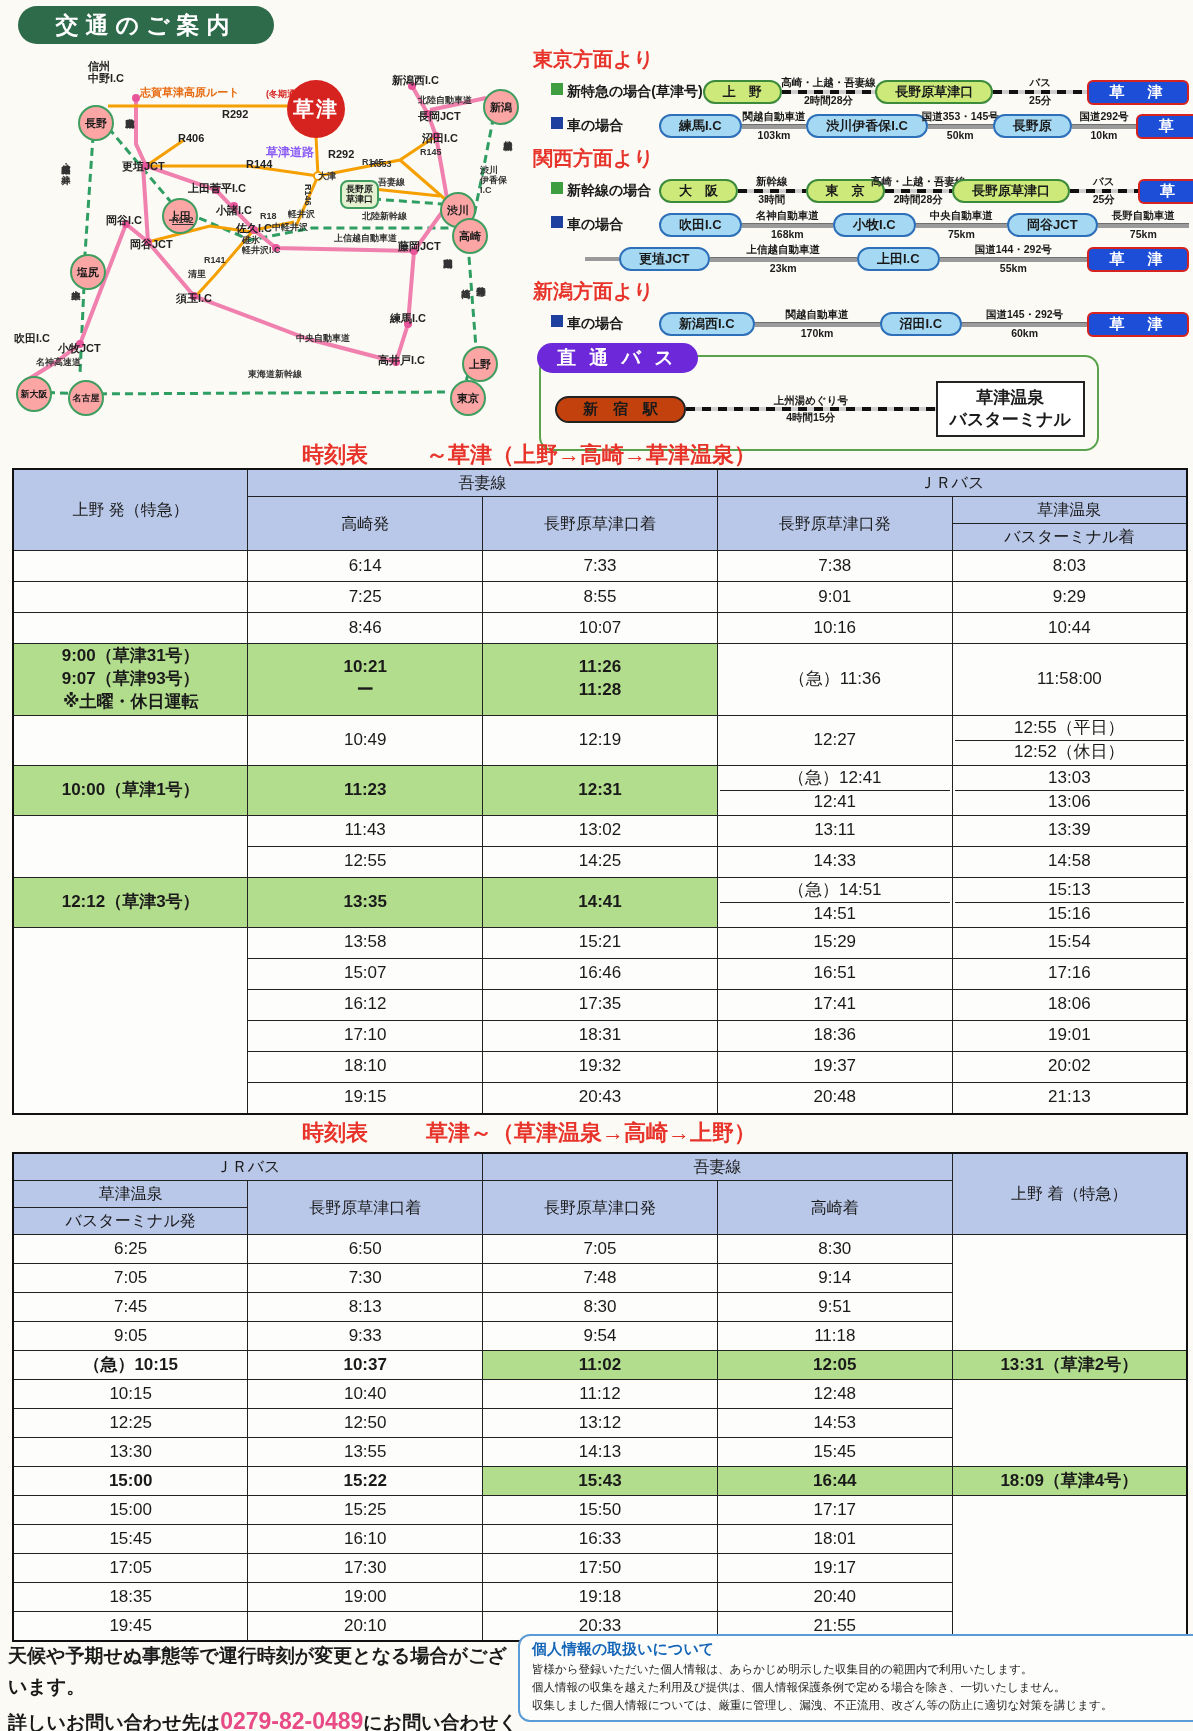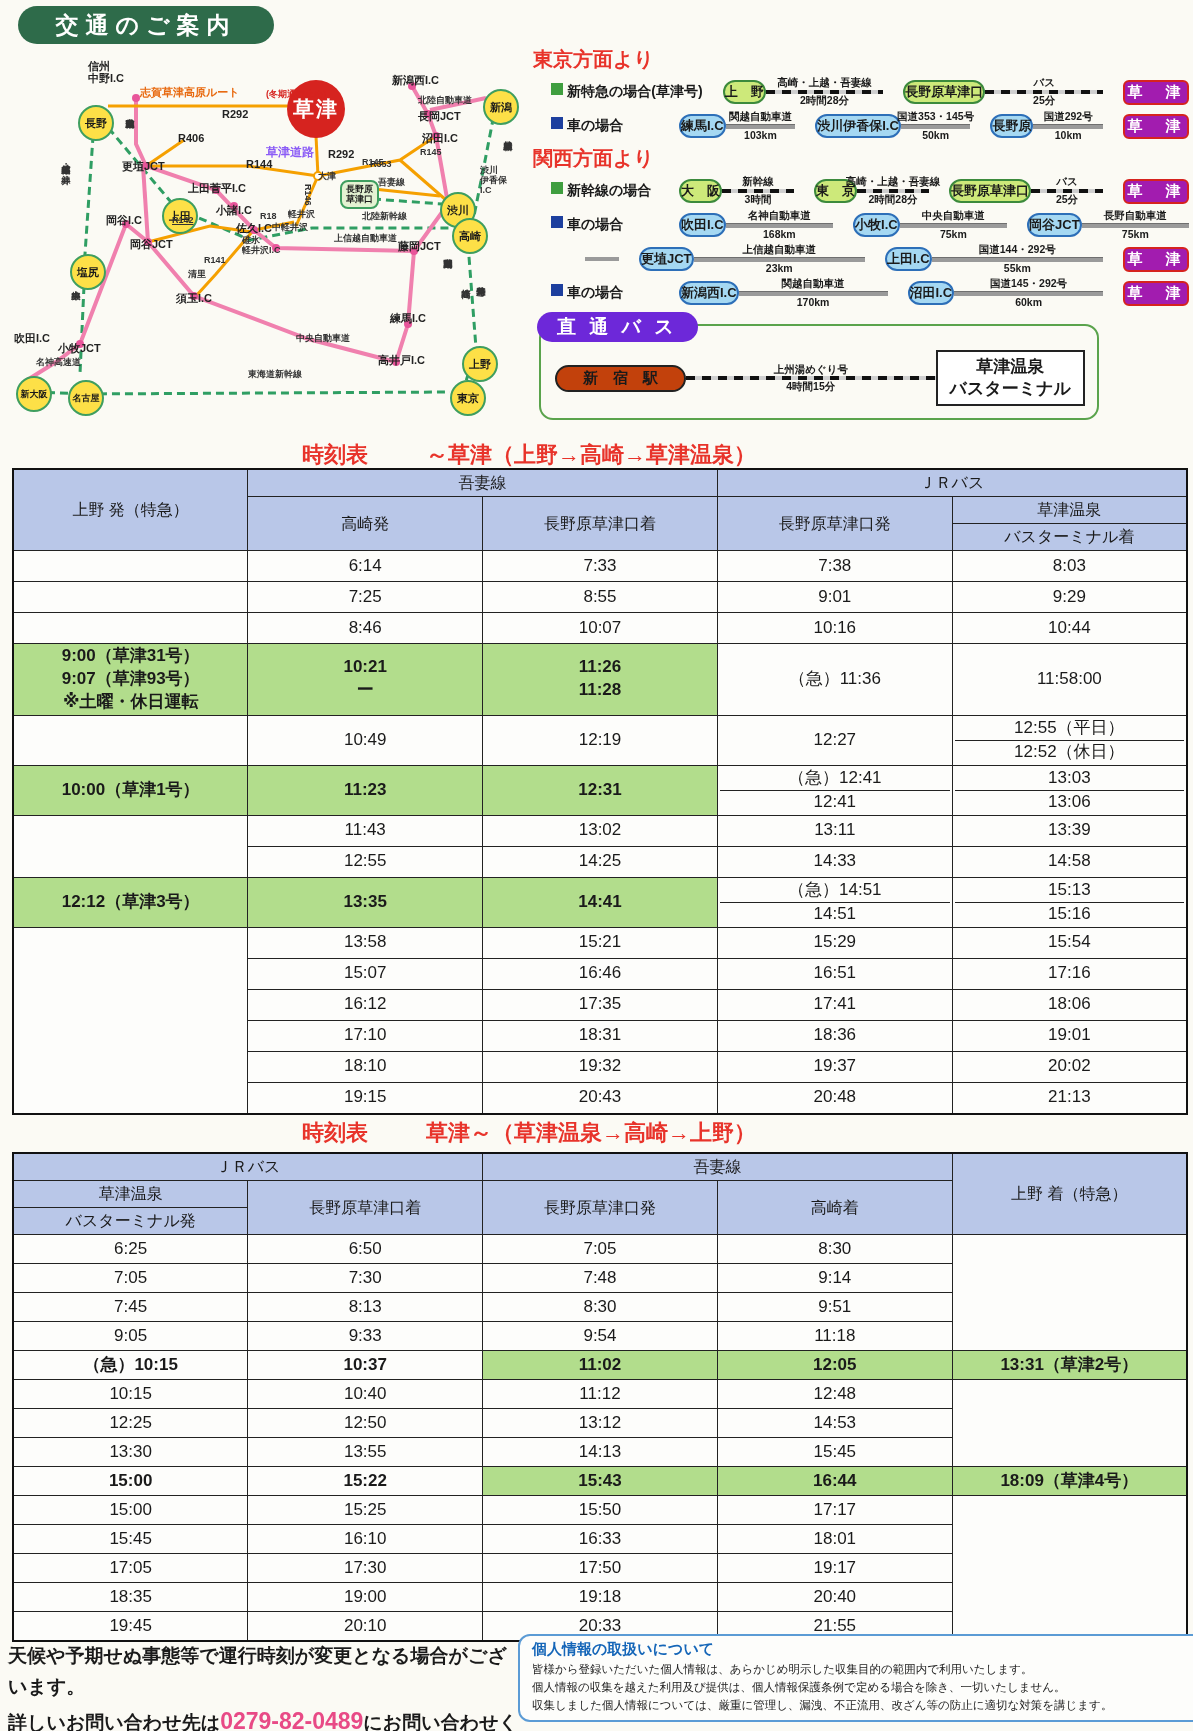--- a/index.html
+++ b/index.html
@@ -13,43 +13,43 @@
 
   
   #map{left:12px;top:46px;width:514px;height:360px;}
   #map svg{position:absolute;left:0;top:0;}
   .map-label{position:absolute;font-size:11px;font-weight:bold;line-height:1.1;white-space:pre-line;color:#222;}
   .map-label.o{color:#e86a10;}
   .map-label.r{color:#d6231f;font-size:9px;}
   .map-label.b{color:#8b5cf6;font-size:12px;}
   .map-label.xs{font-size:9px;font-weight:bold;color:#333;}
   .map-label.v{writing-mode:vertical-rl;}
-  .map-node{position:absolute;width:32px;height:32px;border-radius:50%;background:#fde047;border:2px solid #3f9e5f;
+  .map-node{position:absolute;width:32px;height:32px;border-radius:50%;background:#fca5a5;border:2px solid #3f9e5f;
     display:flex;align-items:center;justify-content:center;font-size:11px;font-weight:bold;text-align:center;line-height:1;}
   .map-node.sm3{font-size:9px;}
   #kusatsu-circle{position:absolute;width:58px;height:58px;border-radius:50%;background:#d6231f;
     display:flex;align-items:center;justify-content:center;color:#fff;font-size:21px;font-weight:bold;letter-spacing:2px;}
   #naganohara-node{position:absolute;background:#e4f2d2;border:2px solid #3f9e5f;border-radius:8px;
     font-size:9px;font-weight:bold;padding:2px 4px;text-align:center;line-height:1.15;white-space:pre-line;}
 
   
   #right-col{left:533px;top:44px;width:656px;}
   .acc-heading{color:#e8332a;font-size:20px;font-weight:bold;margin:2px 0 2px 0;}
   .acc-row{display:flex;align-items:center;height:34px;}
   .acc-row.cont{padding-left:52px;}
   .acc-label{display:flex;align-items:flex-start;gap:4px;font-size:14px;font-weight:bold;min-width:108px;
     padding-left:18px;flex-shrink:0;}
   .bullet{width:12px;height:12px;display:inline-block;flex-shrink:0;}
   .bullet.green{background:#3f9e3f;}
   .bullet.blue{background:#1d3f9e;}
   .acc-track{display:flex;align-items:center;flex:1;}
-  .nd{border-radius:12px;padding:1px 0;font-size:13px;font-weight:bold;white-space:nowrap;flex-shrink:0;margin-left:20px;}
+  .nd{border-radius:12px;padding:1px 18px;font-size:13px;font-weight:bold;white-space:nowrap;flex-shrink:0;}
   .nd.rail{background:#cde97a;border:2px solid #3c8a3c;}
   .nd.road{background:#a5d8f2;border:2px solid #2d6fb8;}
-  .nd.kusatsu{background:#a21caf;border:2px solid #d6231f;color:#fff;border-radius:6px;min-width:62px;
+  .nd.kusatsu{background:#1d4ed8;border:2px solid #d6231f;color:#fff;border-radius:6px;min-width:62px;
     text-align:center;font-size:15px;letter-spacing:4px;}
   .via{flex:1;display:flex;flex-direction:column;align-items:center;min-width:54px;}
   .via .vt,.via .vb{font-size:10.5px;font-weight:bold;line-height:1.1;white-space:nowrap;}
   .via .vline{align-self:stretch;height:4px;margin:1px 0;}
   .vline.rail{background:repeating-linear-gradient(90deg,#111 0 9px,#cfcfcf 9px 16px);}
   .vline.road{background:#9a9a9a;border-top:1px solid #6f6f6f;}
   .lead{width:34px;height:4px;background:#9a9a9a;flex-shrink:0;}
 
   
   #bus-box{position:relative;margin-top:14px;margin-left:6px;width:530px;border:2px solid #5aa34c;
@@ -325,20 +325,21 @@
           </div>
           <div class="nd road">上田I.C</div>
           <div class="via">
             <span class="vt">国道144・292号</span>
             <span class="vline road"></span>
             <span class="vb">55km</span>
           </div>
           <div class="nd kusatsu">草　津</div>
         </div>
       </div>
+      <div class="acc-heading">新潟方面より</div>
       <div class="acc-row">
         <div class="acc-label"><span class="bullet blue"></span>車の場合</div>
         <div class="acc-track">
           <div class="nd road">新潟西I.C</div>
           <div class="via">
             <span class="vt">関越自動車道</span>
             <span class="vline road"></span>
             <span class="vb">170km</span>
           </div>
           <div class="nd road">沼田I.C</div>

